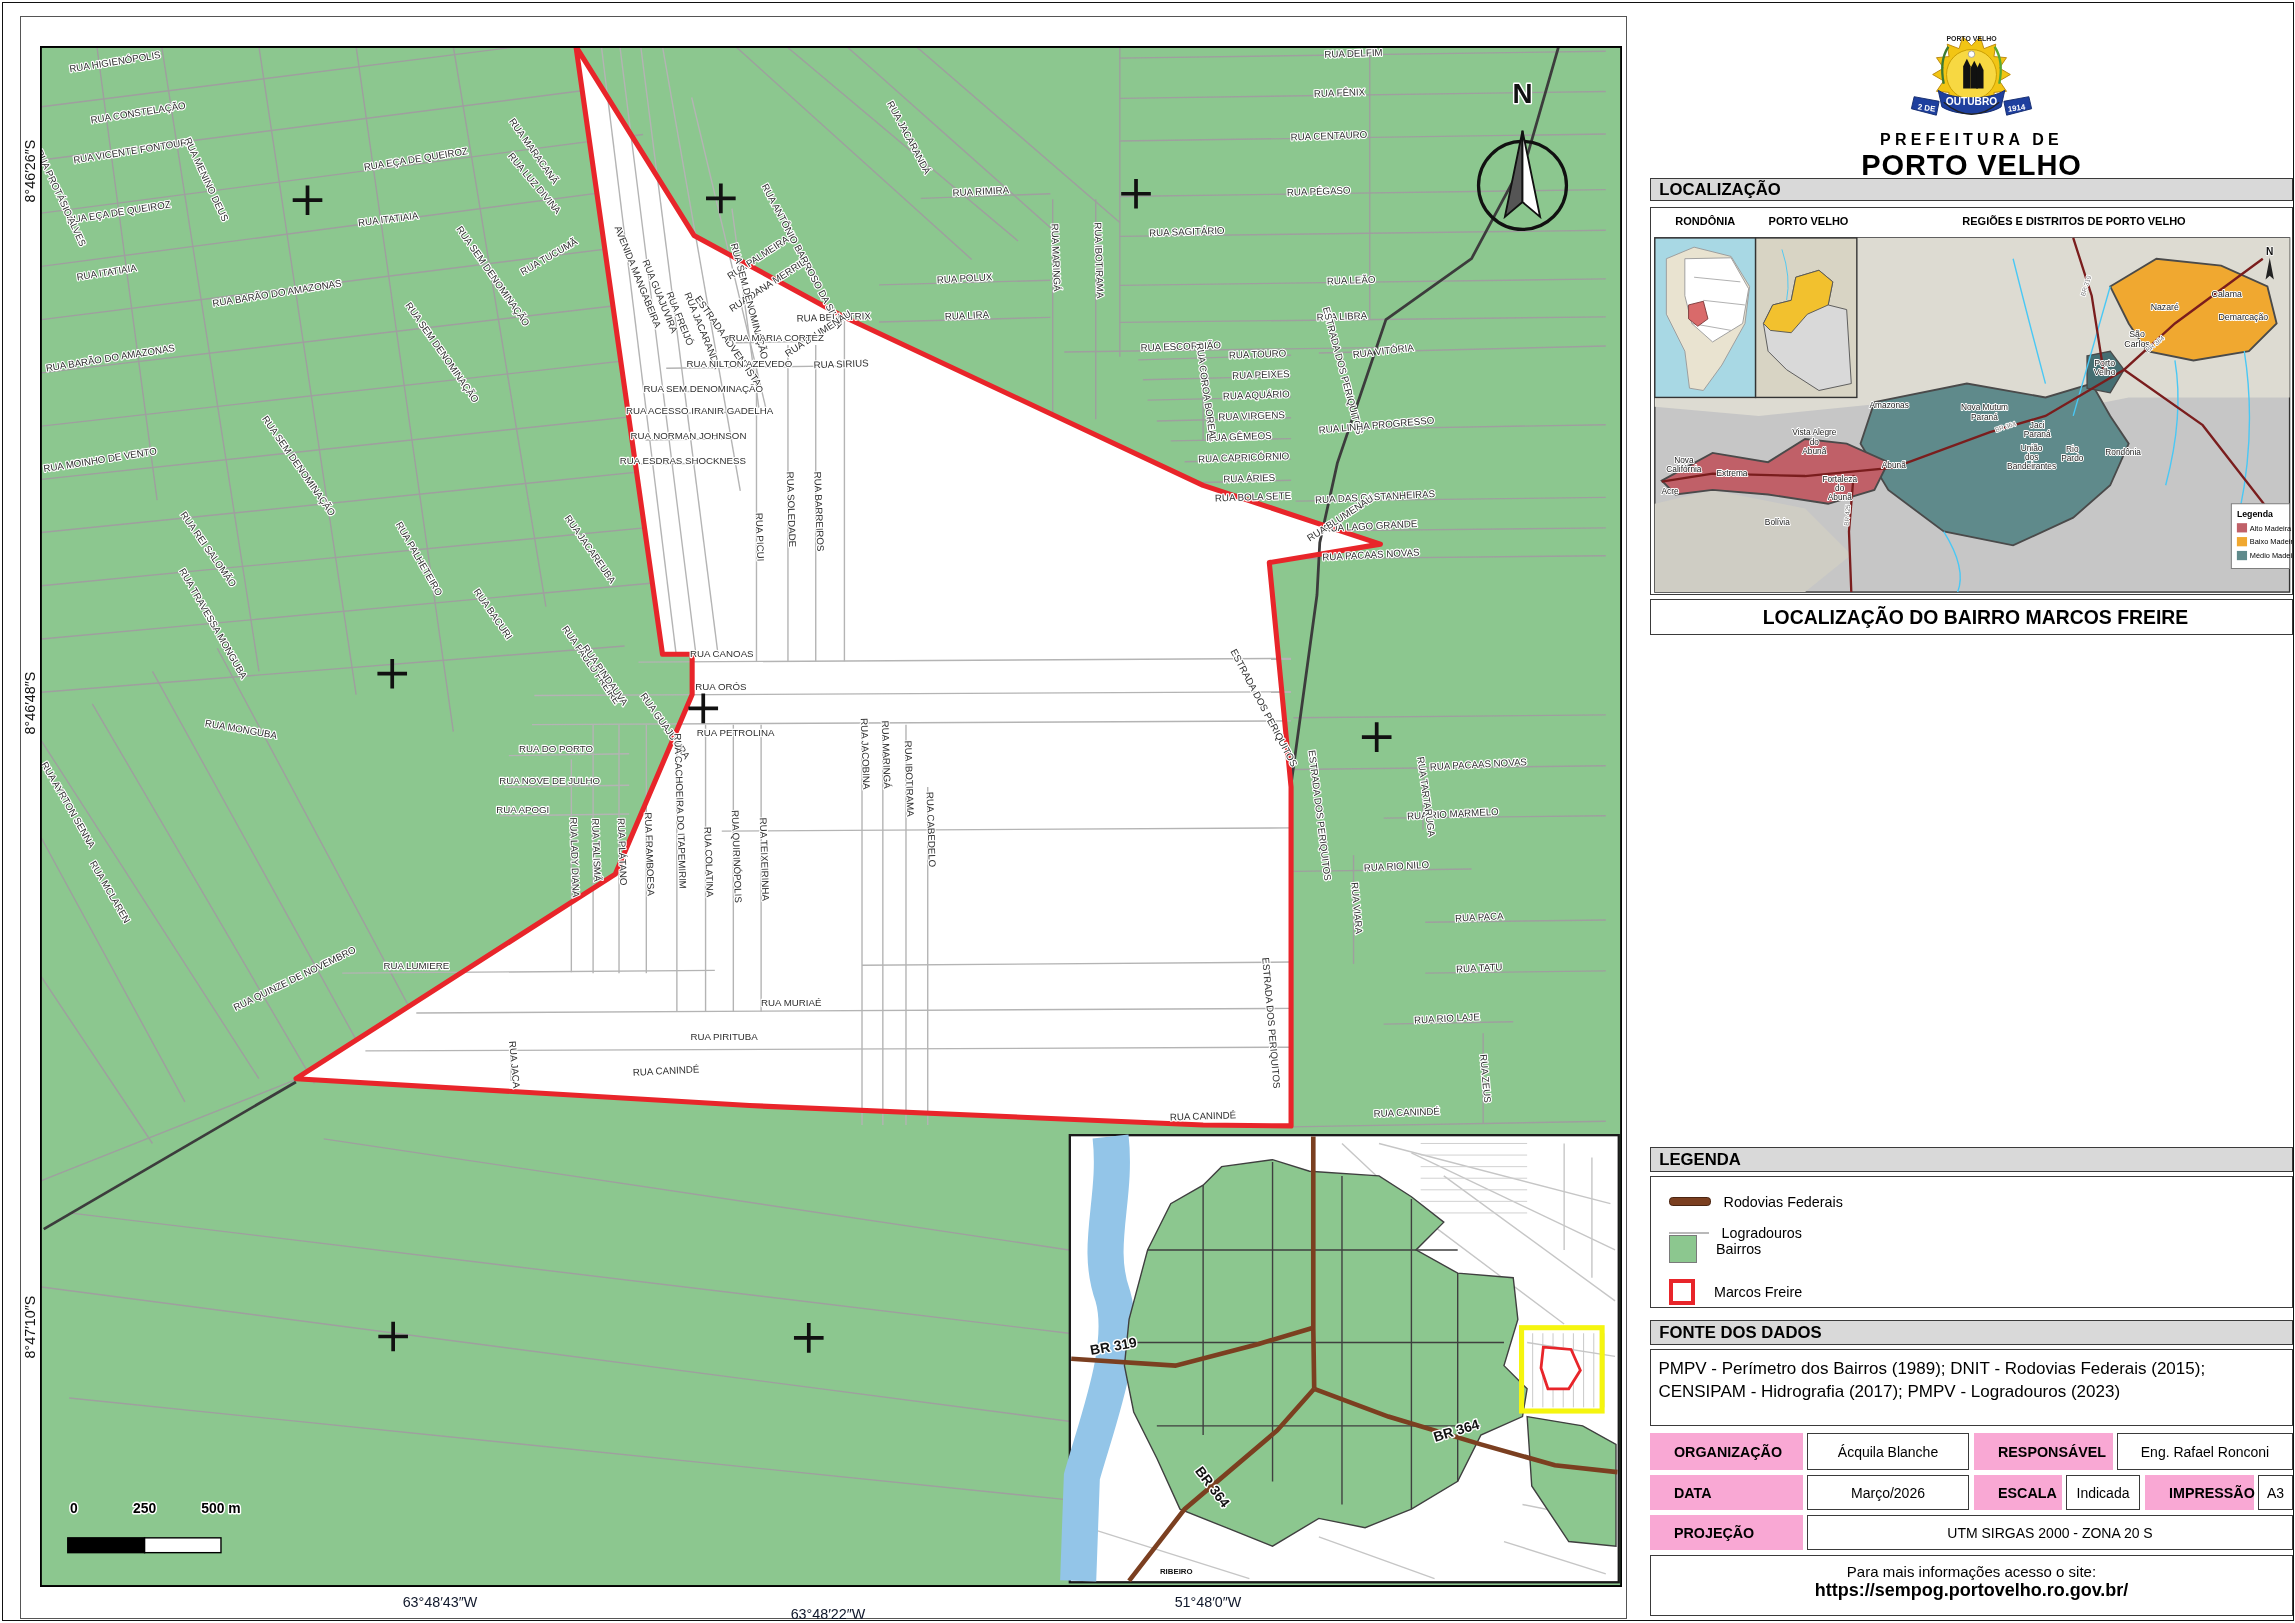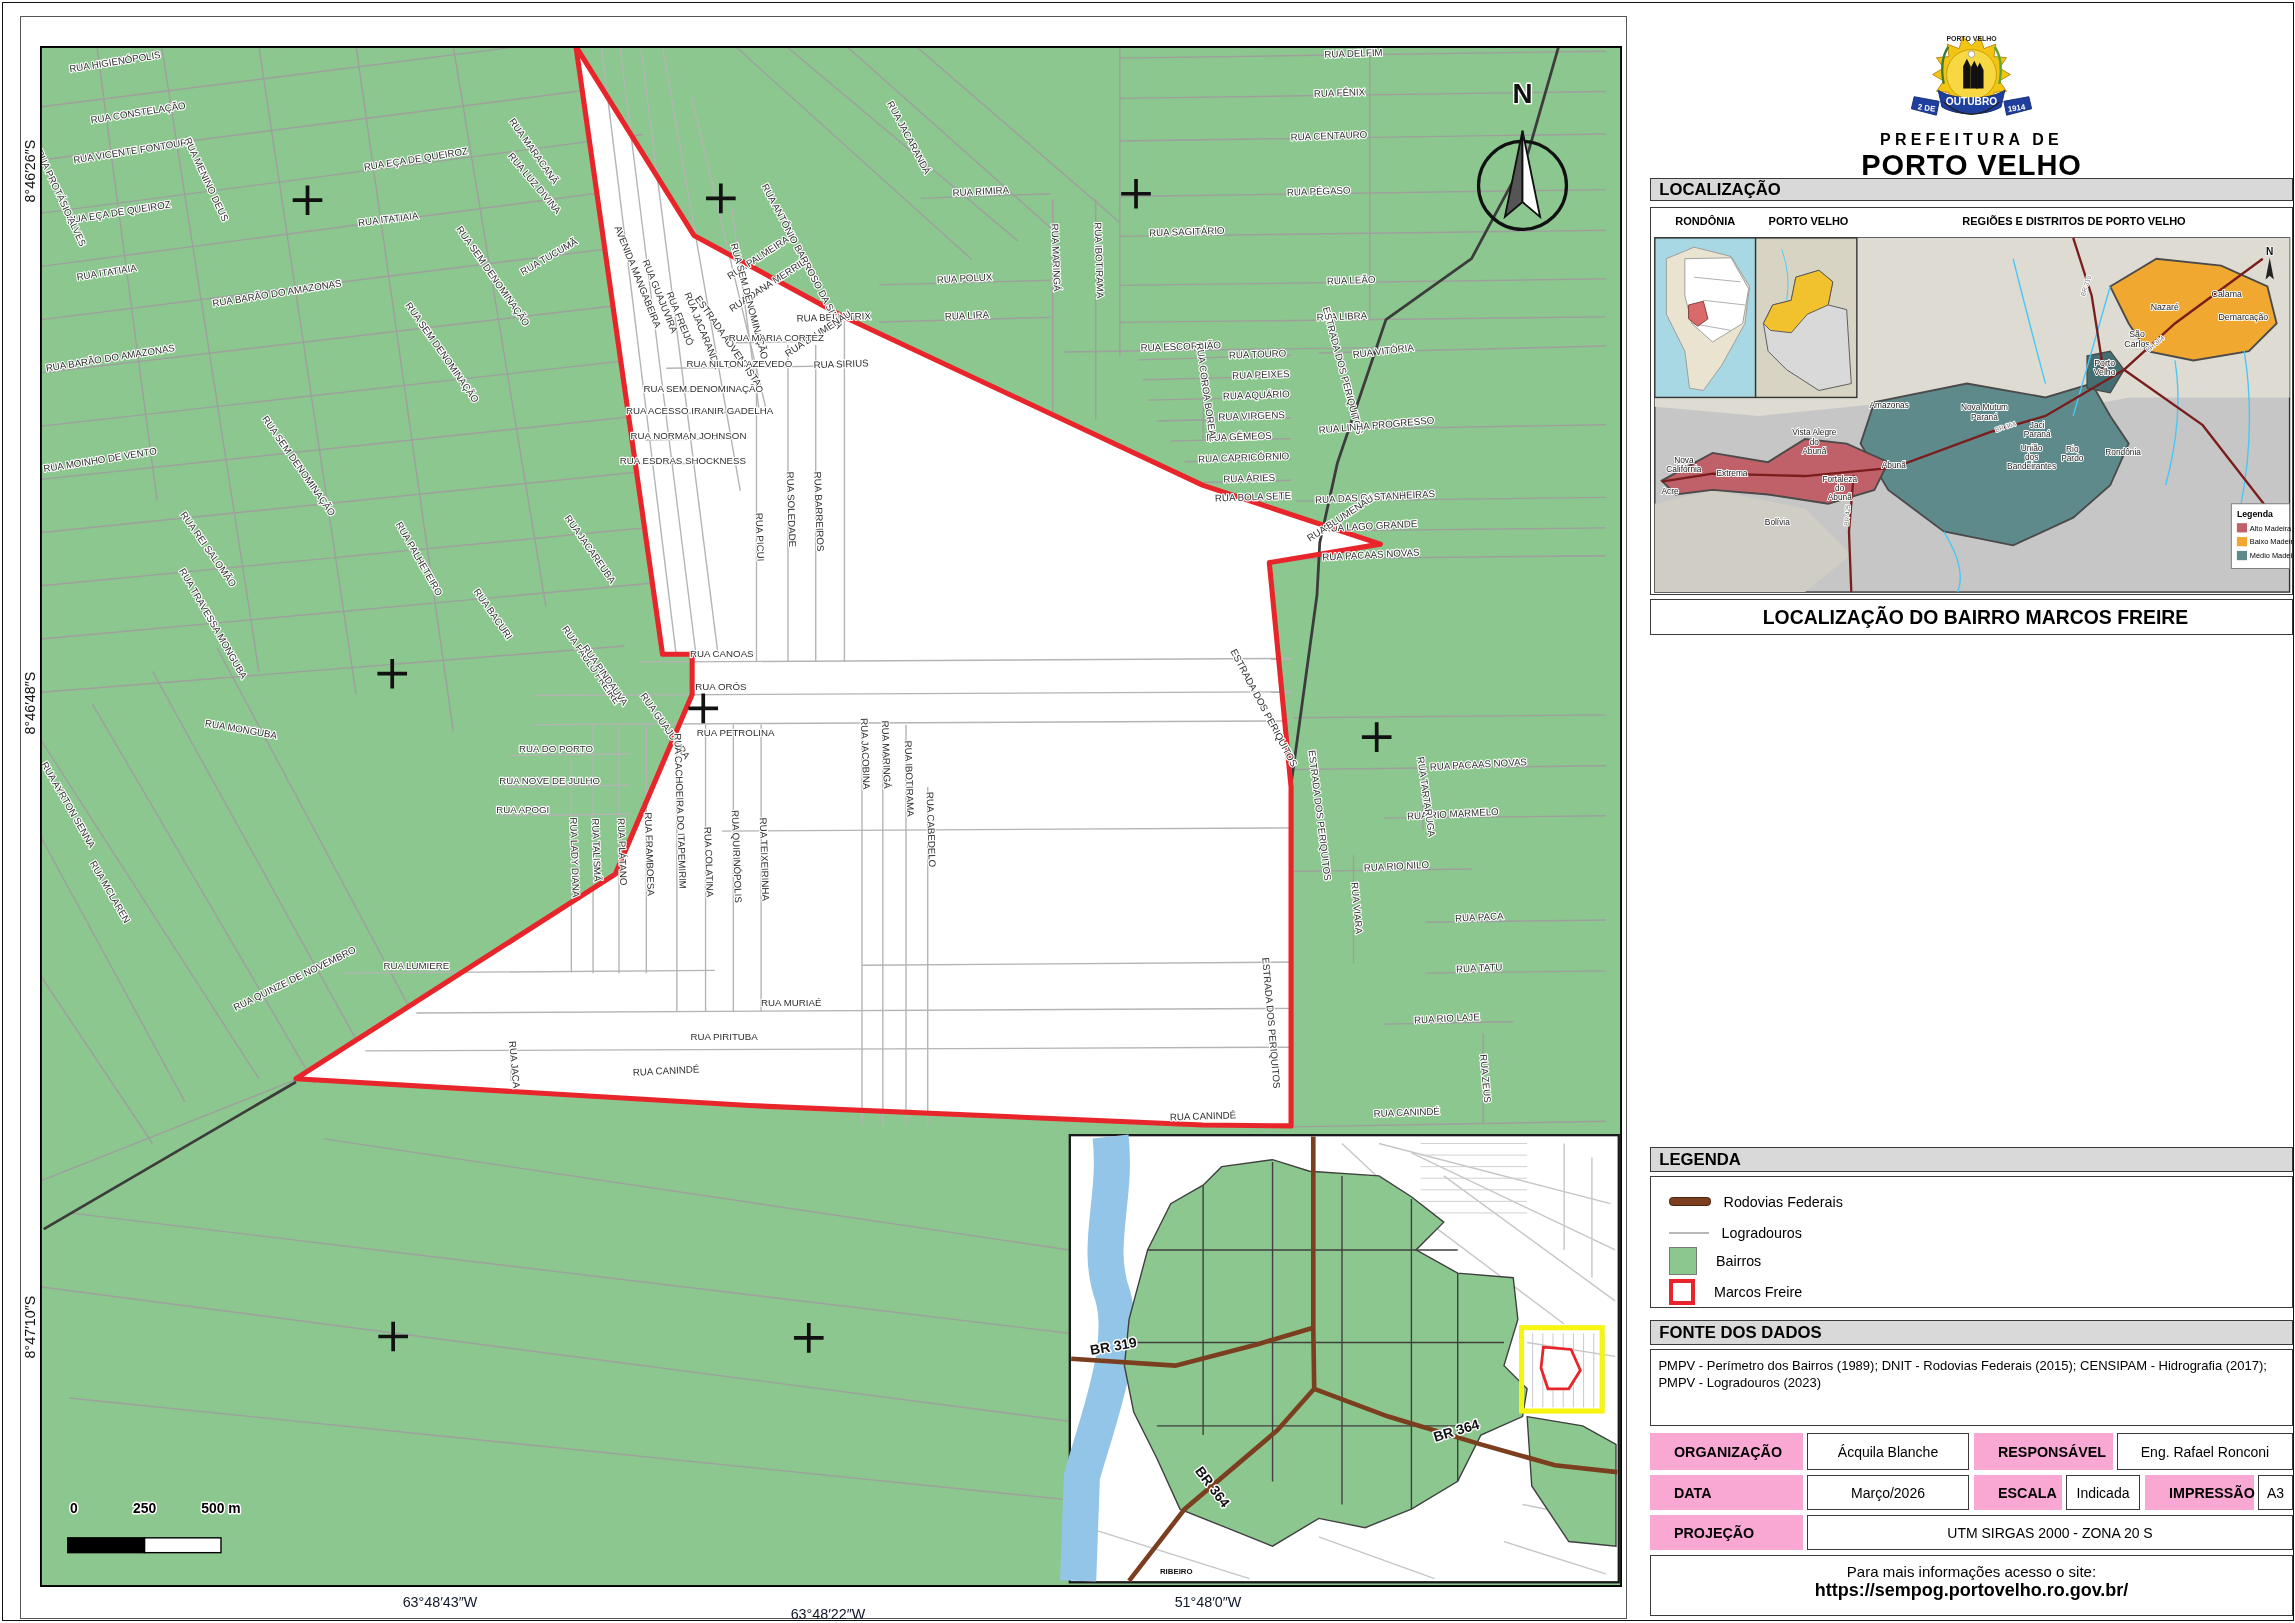--- a/index.html
+++ b/index.html
@@ -444,32 +444,32 @@
 <div class="abs hdr" style="left:1650px;top:1147px;width:643px;height:25px;">LEGENDA</div>
 <div class="abs box" style="left:1650px;top:1176px;width:643px;height:132px;">
   <div class="legrow" style="left:17.6px;top:16.7px;">
     <span style="display:inline-block;width:40px;height:7.4px;background:#7B3F20;border-radius:3.7px;border:0.9px solid #4a2512;"></span>
     <span style="margin-left:13px;">Rodovias Federais</span>
   </div>
   <div class="legrow" style="left:17.6px;top:48px;">
     <span style="display:inline-block;width:40px;height:1.9px;background:#b9b9b9;"></span>
     <span style="margin-left:13px;">Logradouros</span>
   </div>
-  <div class="legrow" style="left:17.6px;top:70px;">
+  <div class="legrow" style="left:17.6px;top:58px;">
     <span style="display:inline-block;width:26px;height:26px;background:#8CC78F;border:1.4px solid #7a7a7a;"></span>
     <span style="margin-left:19.4px;">Bairros</span>
   </div>
   <div class="legrow" style="left:17.6px;top:102px;">
     <span style="display:inline-block;width:26px;height:26px;background:#fff;border:4.6px solid #E8252A;box-sizing:border-box;"></span>
     <span style="margin-left:19.4px;">Marcos Freire</span>
   </div>
 </div>
 
 <div class="abs hdr" style="left:1650px;top:1320px;width:643px;height:25px;">FONTE DOS DADOS</div>
-<div class="abs box" style="left:1650px;top:1349px;width:643px;height:77px;font-size:13px;padding:6.5px 7.4px;line-height:1.38;">PMPV - Perímetro dos Bairros (1989); DNIT - Rodovias Federais (2015); CENSIPAM - Hidrografia (2017); PMPV - Logradouros (2023)</div>
+<div class="abs box" style="left:1650px;top:1349px;width:643px;height:77px;font-size:17px;padding:6.5px 7.4px;line-height:1.38;">PMPV - Perímetro dos Bairros (1989); DNIT - Rodovias Federais (2015); CENSIPAM - Hidrografia (2017); PMPV - Logradouros (2023)</div>
 
 <div class="abs cellh" style="left:1650px;top:1433px;width:153px;height:37px;">ORGANIZAÇÃO</div>
 <div class="abs cellv" style="left:1807px;top:1433px;width:162px;height:37px;">Ácquila Blanche</div>
 <div class="abs cellh" style="left:1974px;top:1433px;width:139px;height:37px;">RESPONSÁVEL</div>
 <div class="abs cellv" style="left:2117px;top:1433px;width:176px;height:37px;">Eng. Rafael Ronconi</div>
 
 <div class="abs cellh" style="left:1650px;top:1475px;width:153px;height:35px;">DATA</div>
 <div class="abs cellv" style="left:1807px;top:1475px;width:162px;height:35px;">Março/2026</div>
 <div class="abs cellh" style="left:1974px;top:1475px;width:88px;height:35px;">ESCALA</div>
 <div class="abs cellv" style="left:2066px;top:1475px;width:74px;height:35px;">Indicada</div>

